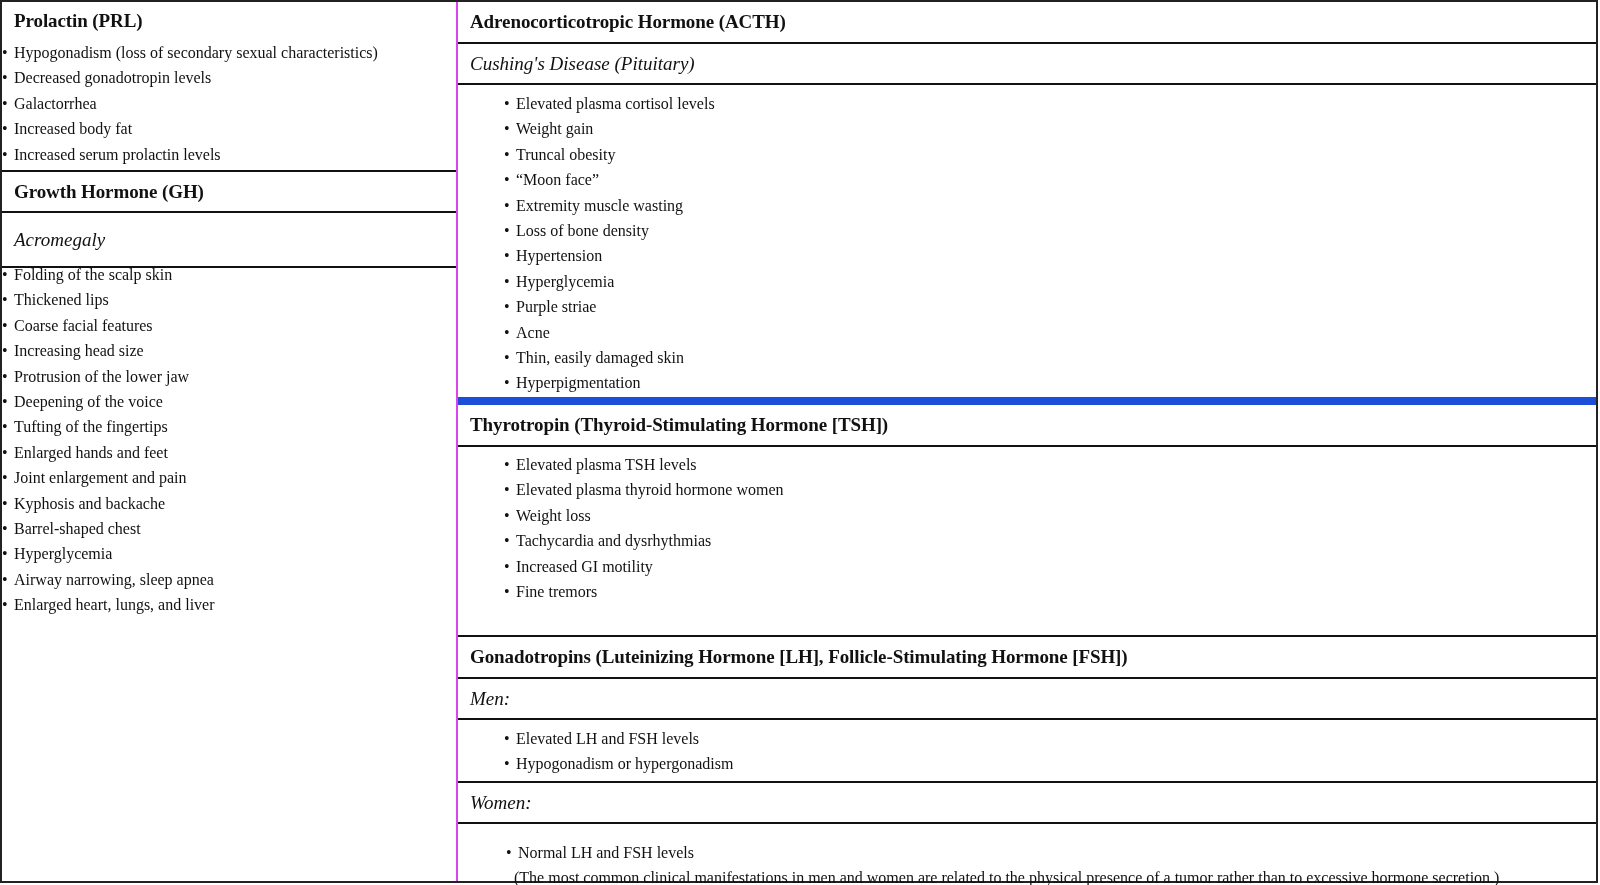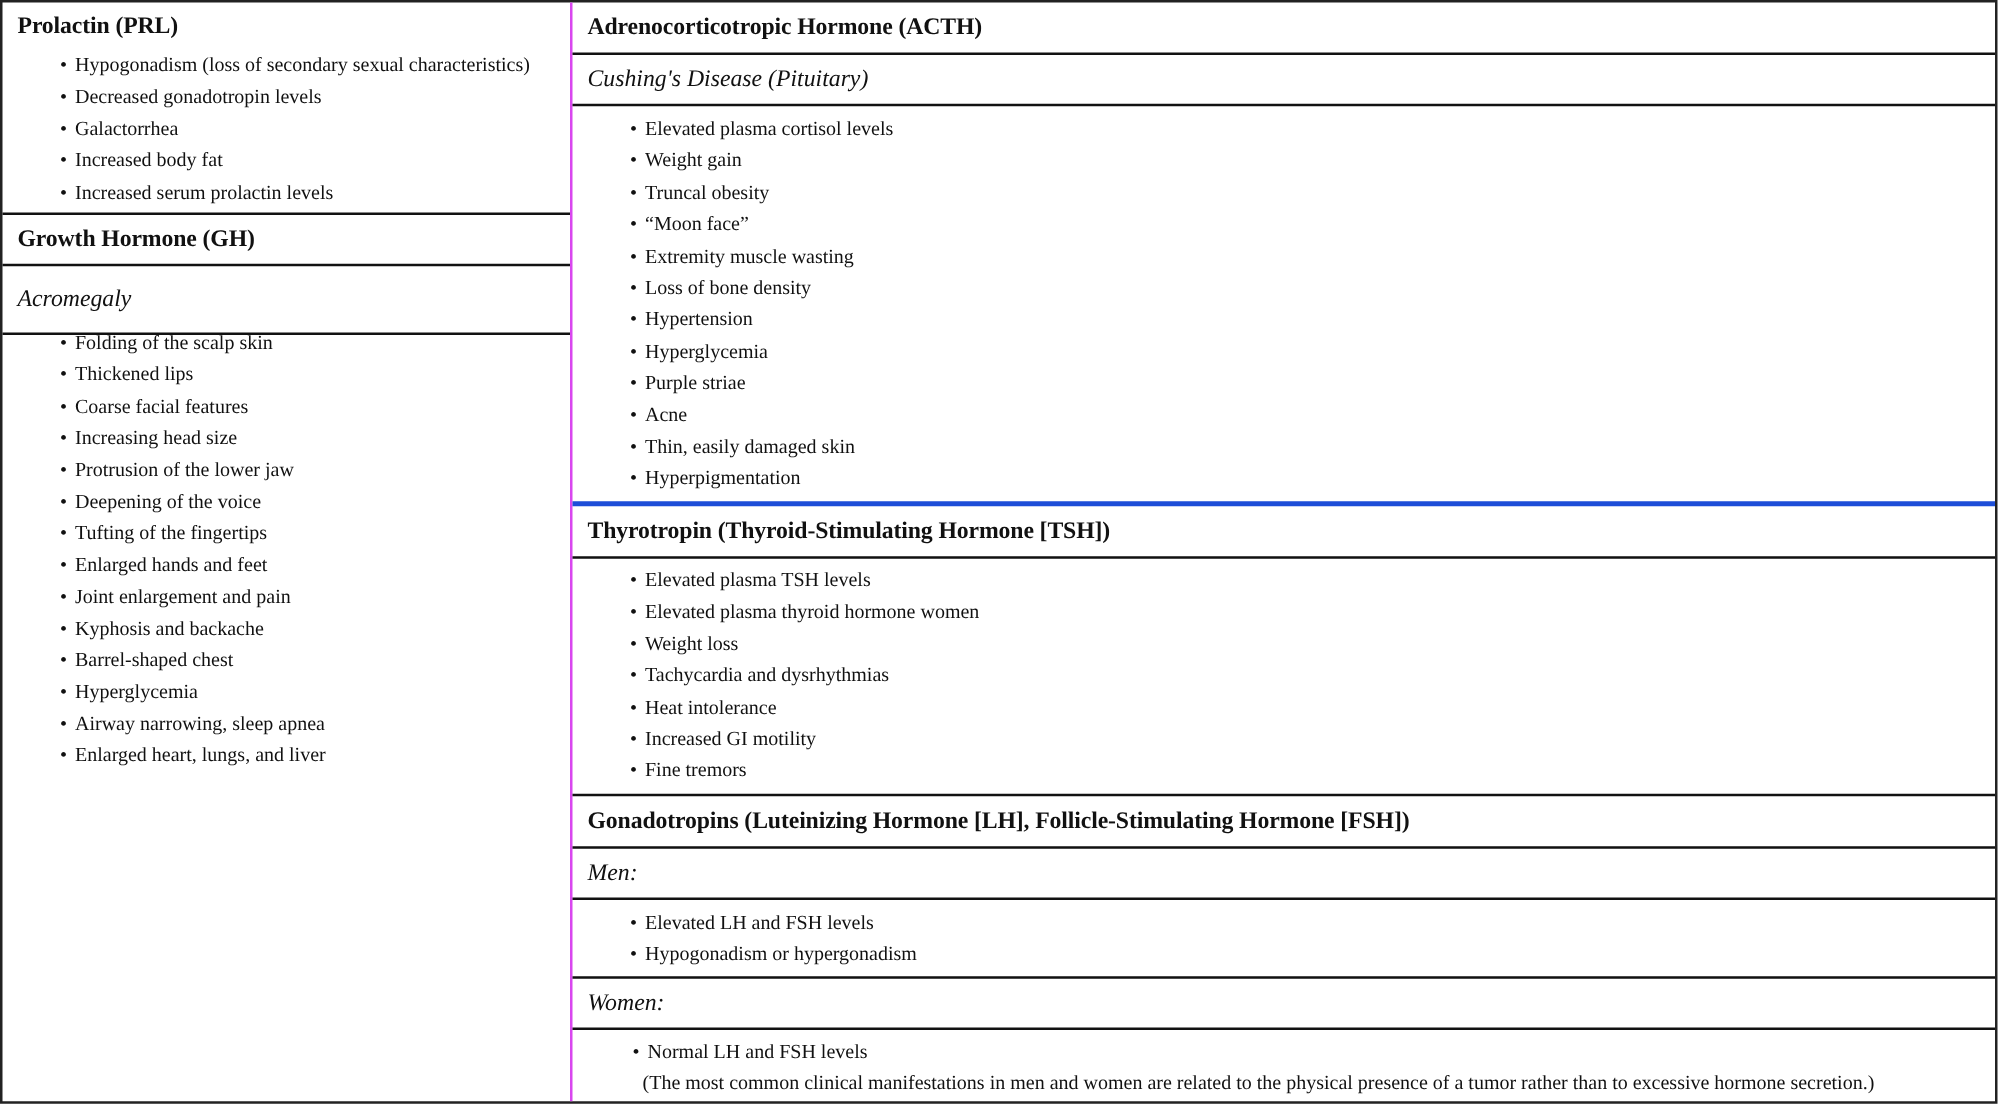--- a/index.html
+++ b/index.html
@@ -10,21 +10,21 @@
     .col { position: absolute; top: 0; bottom: 0; }
     .col-left { left: 0; width: 454px; border-right: 2px solid #d946ef; }
     .col-right { left: 456px; right: 0; }
     .cell { position: absolute; left: 0; right: 0; box-sizing: border-box; }
     .hdr { border-bottom: 2px solid #111; padding-left: 12px; display: flex; align-items: center; }
     .hdr-title { font-family: "Liberation Serif", "DejaVu Serif", serif; font-weight: bold; font-size: 19px; letter-spacing: -0.1px; }
     .hdr-sub { font-family: "Liberation Serif", "DejaVu Serif", serif; font-style: italic; font-size: 19px; }
     .list { margin: 0; padding: 0; list-style: none; }
     .list li { font-family: "Liberation Serif", "DejaVu Serif", serif; font-size: 16px; line-height: 25.4px; height: 25.4px; white-space: nowrap; }
     .list li .bullet { display: inline-block; width: 12px; }
-    .left-list { padding-left: 46px; }
+    .left-list { }
     .right-list { padding-left: 46px; }
     .note { font-family: "Liberation Serif", "DejaVu Serif", serif; font-size: 16px; line-height: 25px; padding-left: 56px; white-space: nowrap; }
   </style>
 </head>
 <body>
 
 <div class="table">
 
   <div class="col col-left">
 
@@ -72,21 +72,21 @@
   <div class="col col-right">
 
     <div class="cell hdr" style="top:0; height:42px;">
       <span class="hdr-title">Adrenocorticotropic Hormone (ACTH)</span>
     </div>
 
     <div class="cell hdr" style="top:42px; height:41px;">
       <span class="hdr-sub">Cushing's Disease (Pituitary)</span>
     </div>
 
-    <div class="cell" style="top:83px; height:320px; border-bottom:4px solid #1d4ed8;">
+    <div class="cell" style="top:83px; height:320px; border-bottom:8px solid #1d4ed8;">
       <ul class="list right-list" style="margin-top:6px;">
           <li><span class="bullet">•</span><span>Elevated plasma cortisol levels</span></li>
           <li><span class="bullet">•</span><span>Weight gain</span></li>
           <li><span class="bullet">•</span><span>Truncal obesity</span></li>
           <li><span class="bullet">•</span><span>“Moon face”</span></li>
           <li><span class="bullet">•</span><span>Extremity muscle wasting</span></li>
           <li><span class="bullet">•</span><span>Loss of bone density</span></li>
           <li><span class="bullet">•</span><span>Hypertension</span></li>
           <li><span class="bullet">•</span><span>Hyperglycemia</span></li>
           <li><span class="bullet">•</span><span>Purple striae</span></li>
@@ -99,21 +99,20 @@
     <div class="cell hdr" style="top:403px; height:42px;">
       <span class="hdr-title">Thyrotropin (Thyroid-Stimulating Hormone [TSH])</span>
     </div>
 
     <div class="cell" style="top:445px; height:190px; border-bottom:2px solid #111;">
       <ul class="list right-list" style="margin-top:5px;">
           <li><span class="bullet">•</span><span>Elevated plasma TSH levels</span></li>
           <li><span class="bullet">•</span><span>Elevated plasma thyroid hormone women</span></li>
           <li><span class="bullet">•</span><span>Weight loss</span></li>
           <li><span class="bullet">•</span><span>Tachycardia and dysrhythmias</span></li>
-          <li><span class="bullet">•</span><span>Heat intolerance</span></li>
           <li><span class="bullet">•</span><span>Increased GI motility</span></li>
           <li><span class="bullet">•</span><span>Fine tremors</span></li>
         </ul>
     </div>
 
     <div class="cell hdr" style="top:635px; height:42px;">
       <span class="hdr-title">Gonadotropins (Luteinizing Hormone [LH], Follicle-Stimulating Hormone [FSH])</span>
     </div>
 
     <div class="cell hdr" style="top:677px; height:41px;">
@@ -125,19 +124,19 @@
           <li><span class="bullet">•</span><span>Elevated LH and FSH levels</span></li>
           <li><span class="bullet">•</span><span>Hypogonadism or hypergonadism</span></li>
         </ul>
     </div>
 
     <div class="cell hdr" style="top:781px; height:41px;">
       <span class="hdr-sub">Women:</span>
     </div>
 
     <div class="cell" style="top:822px; bottom:0;">
-      <ul class="list right-list" style="margin-top:5px;padding-left:48px;">
+      <ul class="list right-list" style="margin-top:16px;padding-left:48px;">
           <li><span class="bullet">•</span><span>Normal LH and FSH levels</span></li>
         </ul>
       <div class="note">(The most common clinical manifestations in men and women are related to the physical presence of a tumor rather than to excessive hormone secretion.)</div>
     </div>
   </div>
 </div>
 
 </body></html>

